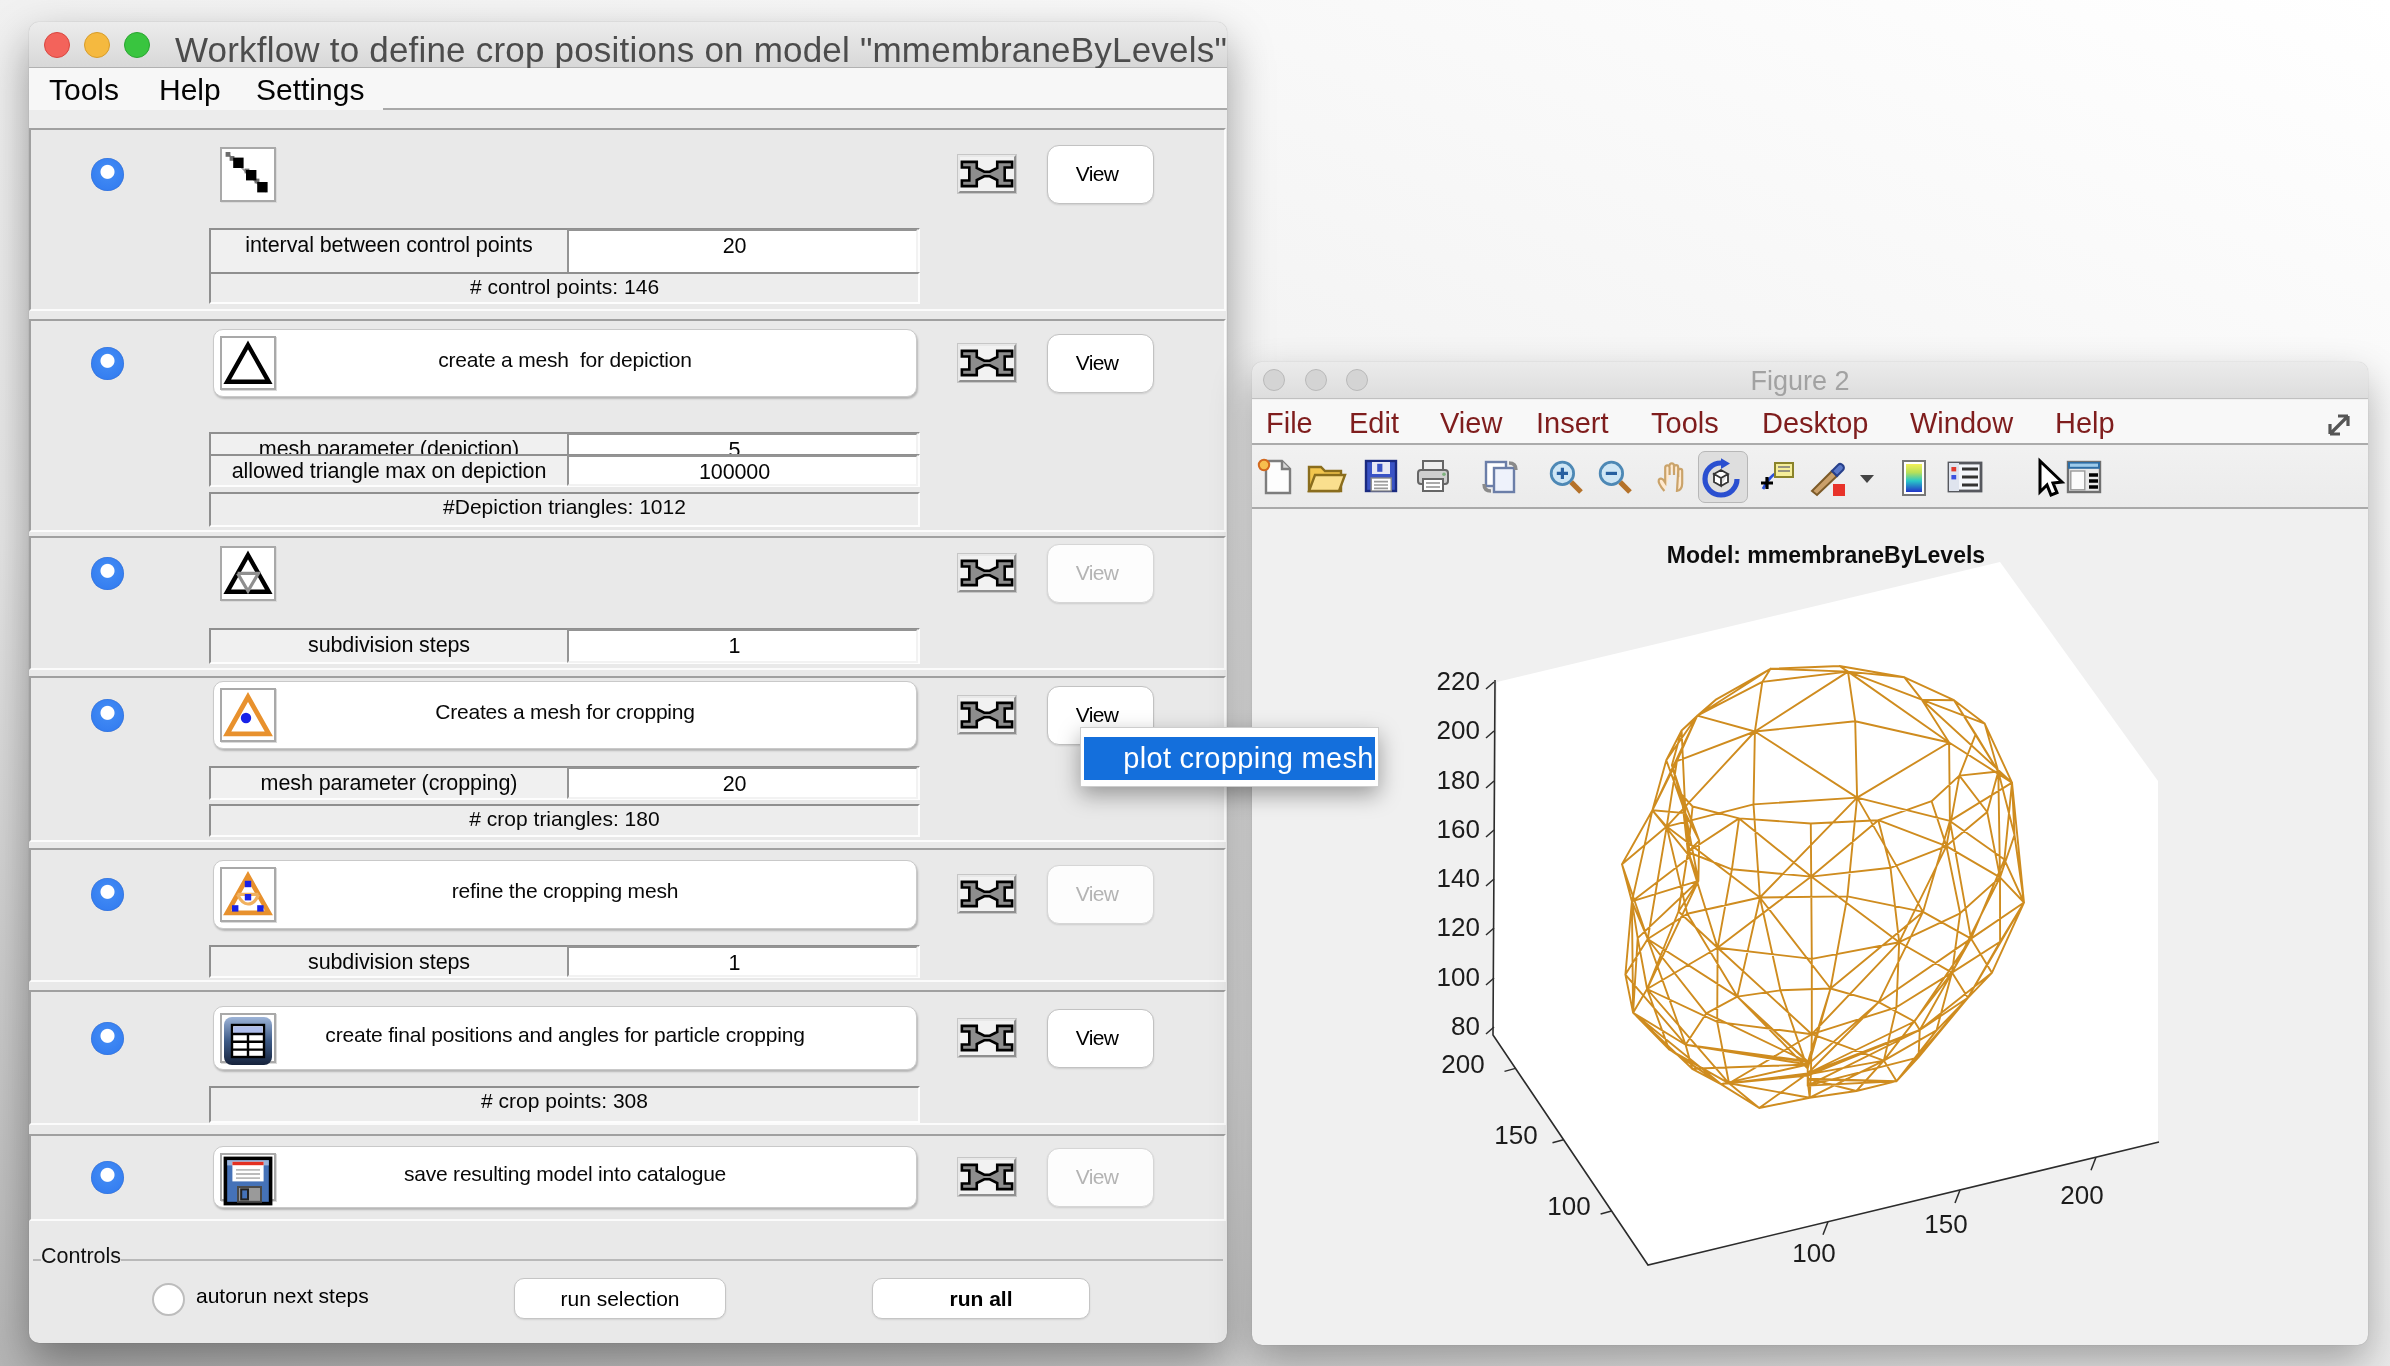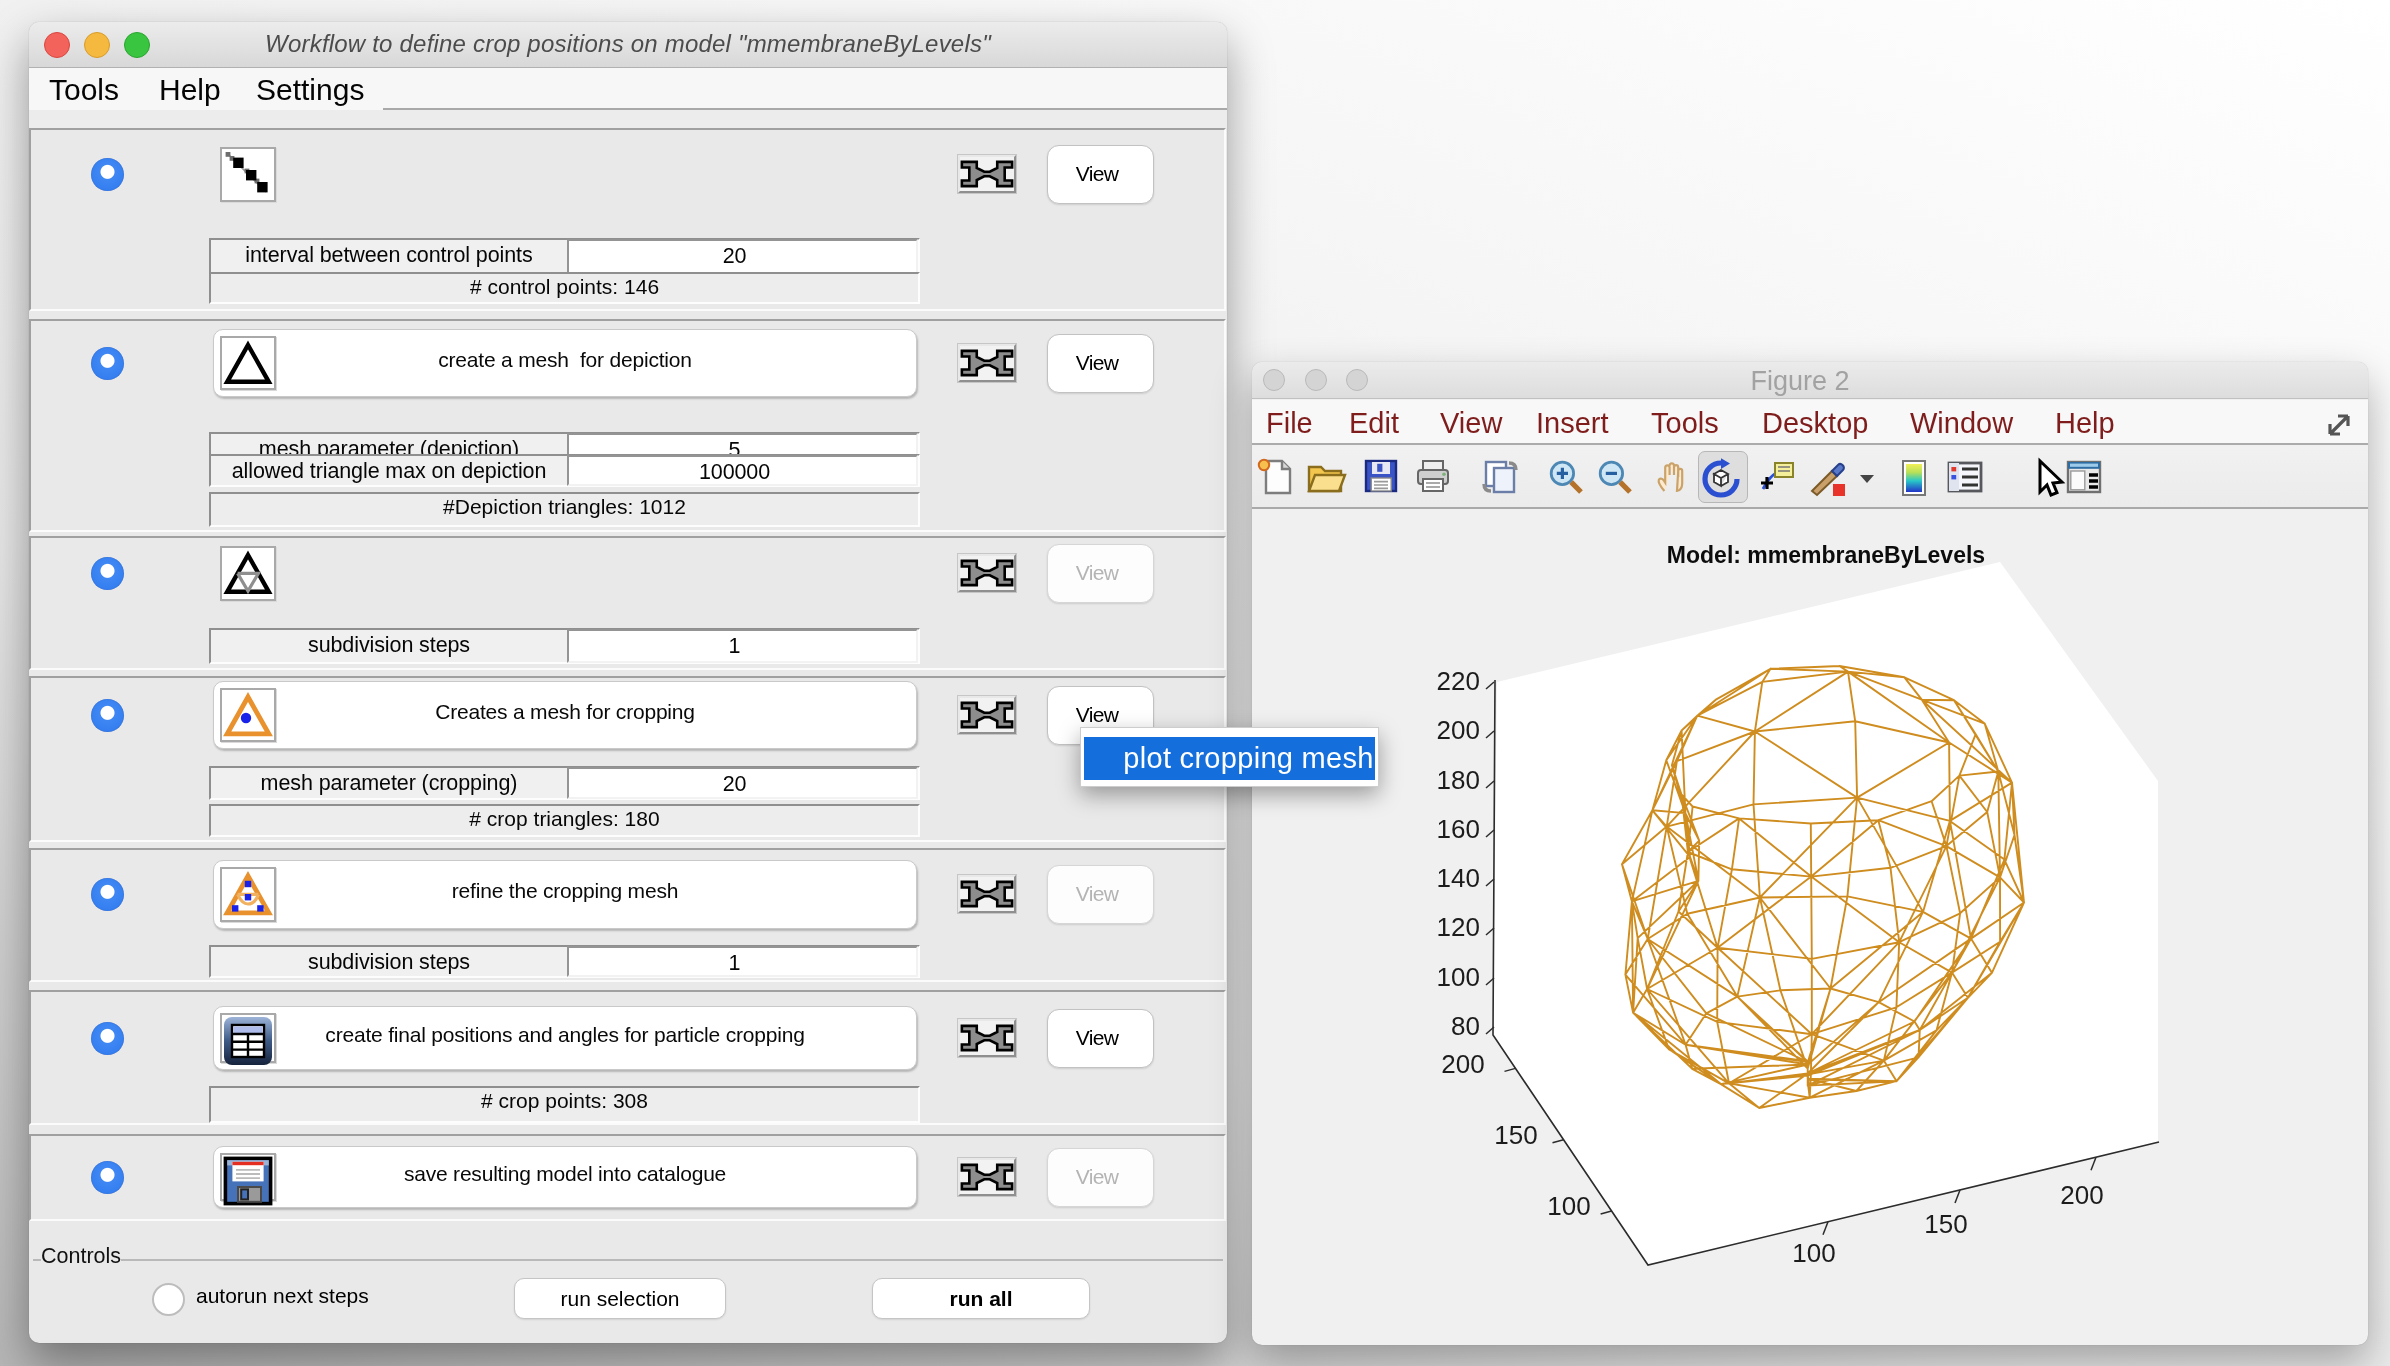--- a/index.html
+++ b/index.html
@@ -3,22 +3,22 @@
 * { margin:0; padding:0; box-sizing:border-box; }
 html,body { width:2390px; height:1366px; overflow:hidden; }
 body { font-family:"Liberation Sans", sans-serif;
   background: linear-gradient(203deg, #ffffff 0%, #f2f2f2 40%, #e7e7e7 65%, #b6b6b6 100%); }
 
 #w1 { position:absolute; left:29px; top:22px; width:1198px; height:1321px;
   background:#e9e9e9; border-radius:10px; box-shadow: 0 20px 45px rgba(0,0,0,0.38), 0 0 1px rgba(0,0,0,0.35); }
 #w1 .titlebar { position:absolute; left:0; top:0; width:100%; height:46px;
   background:linear-gradient(#ececec,#d8d8d8); border-bottom:1px solid #b1b1b1; border-radius:10px 10px 0 0; }
 .tl { position:absolute; top:32px; width:26px; height:26px; border-radius:50%; }
-#w1 .title { position:absolute; top:8px; left:0; width:100%; text-align:center;
-  font-size:24px; color:#4c4c4c; letter-spacing:0.2px;font-style:italic;}
+#w1 .title { position:absolute; top:8px; left:0; width:100%; text-align:right;
+  font-size:35px; color:#4c4c4c; letter-spacing:0.2px;}
 #w1 .menubar { position:absolute; left:0; top:46px; width:100%; height:42px; background:#f7f7f7; }
 #w1 .menubar span { position:absolute; top:5px; font-size:30px; color:#040404; }
 #w1 .menuline { position:absolute; left:354px; right:0; top:40px; height:2px; background:#a9a9a9; }
 #w1 .understrip { position:absolute; left:0; top:88px; width:100%; height:18px; background:#ececec;}
 .panel { position:absolute; left:0px; width:1197px; background:#e9e9e9;
   border:2px solid; border-color:#a0a0a0 #fbfbfb #fbfbfb #a0a0a0; }
 .wbox { position:absolute; left:182px; width:704px; background:#fff; border:1px solid #c9c9c9;
   border-radius:10px; box-shadow:1px 2px 2px rgba(0,0,0,0.22); }
 .wbox .lbl { position:absolute; left:0; right:0; text-align:center; font-size:21px; letter-spacing:-0.2px; color:#090909; }
 .icon { position:absolute; left:189px; width:56px; background:#fff; border:2px solid #a9a9a9; box-shadow:1px 1px 0 #dadada; }
@@ -90,21 +90,21 @@
           <rect x="12.0" y="10.0" width="5.2" height="5.2" fill="#000"></rect>
           <rect x="17.599999999999998" y="16.0" width="5.2" height="5.2" fill="#000"></rect>
         </svg></div>
 <div class="radio" style="top:28px"></div>
 <div class="wrench" style="top:25px;text-align:center"><svg width="54" height="34" viewBox="0 0 29 17">
           <path d="M1 2 L9 2 L9 5.2 L13 7.3 L16 7.3 L20 5.2 L20 2 L28 2 L28 5 L24 5 L24 12 L28 12 L28 15 L20 15 L20 11.8 L16 9.7 L13 9.7 L9 11.8 L9 15 L1 15 L1 12 L5 12 L5 5 L1 5 Z" fill="#8d8d8d" stroke="#000" stroke-width="1.4" stroke-linejoin="miter"></path>
         </svg></div>
 <div class="vbtn" style="top:15px">
         <div>View</div>
       </div>
-<div class="prow" style="top:108px;height:48px">
+<div class="prow" style="top:98px;height:48px">
         <div class="pl">interval between control points</div>
         <div class="pf">20</div>
       </div>
 <div class="rrow" style="top:142px;height:32px"># control points: 146</div>
 </div>
 <div class="panel" style="top:297px;height:213px">
 <div class="wbox" style="top:8px;height:68px">
         <div class="lbl" style="top:18px">create a mesh&nbsp; for depiction</div>
       </div>
 <div class="icon" style="top:15px;height:54px;padding-top:1px;text-align:center"><svg width="52" height="48" viewBox="0 0 26 24">

